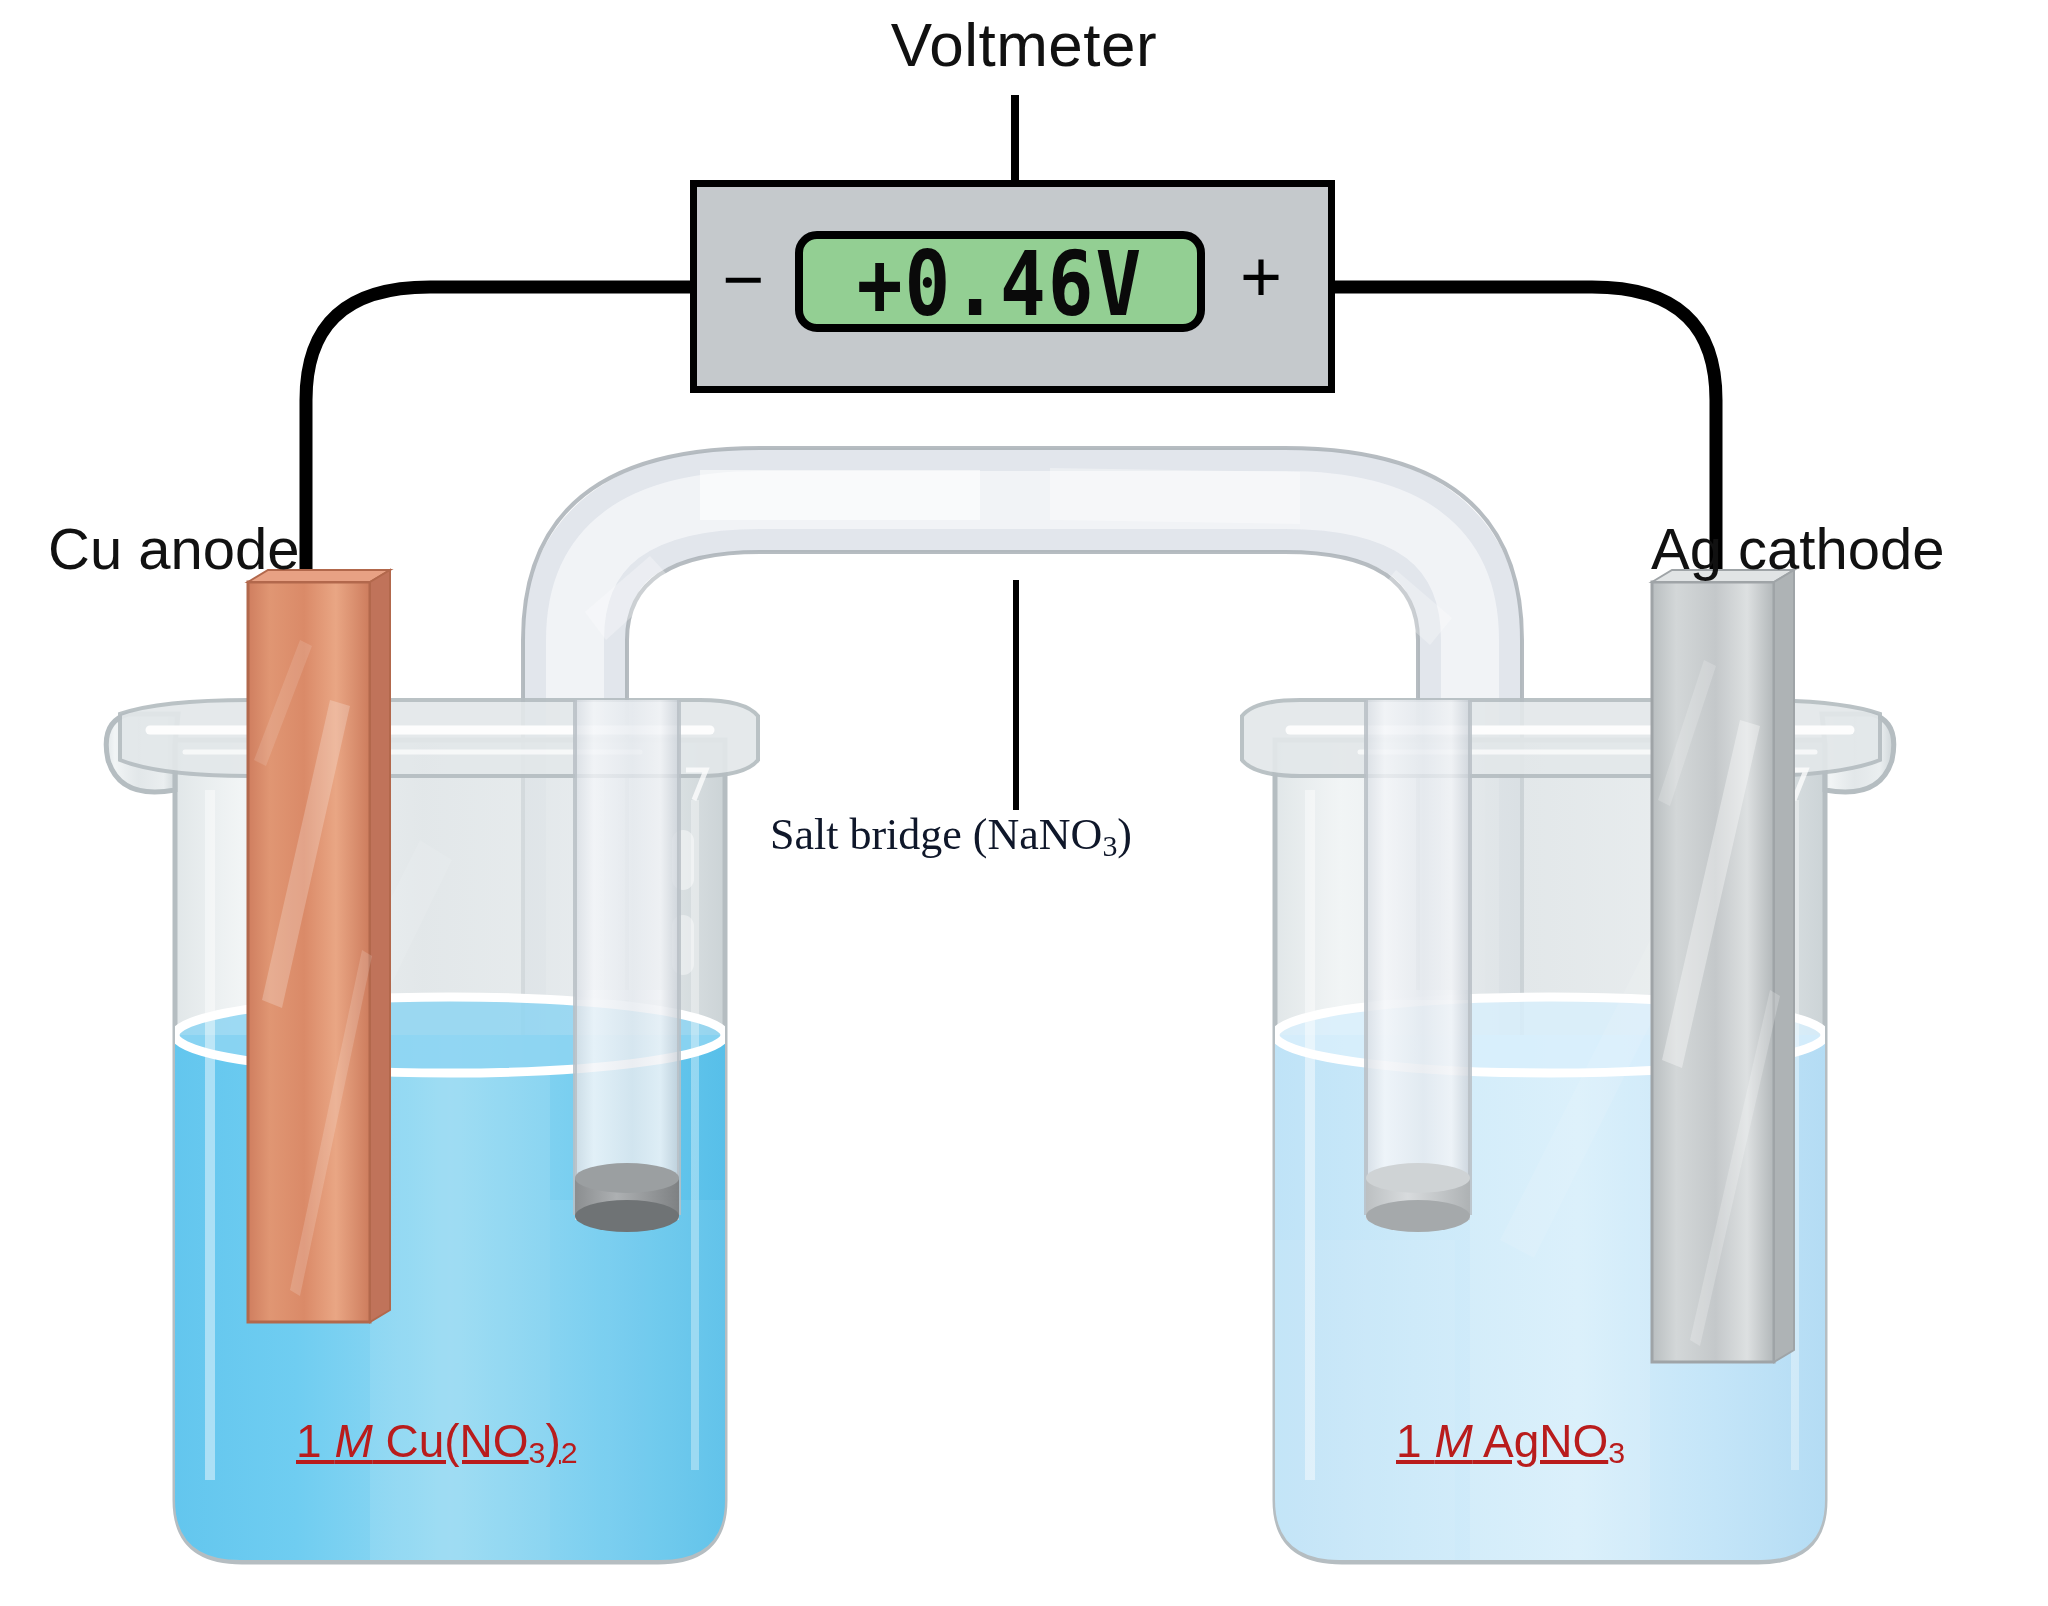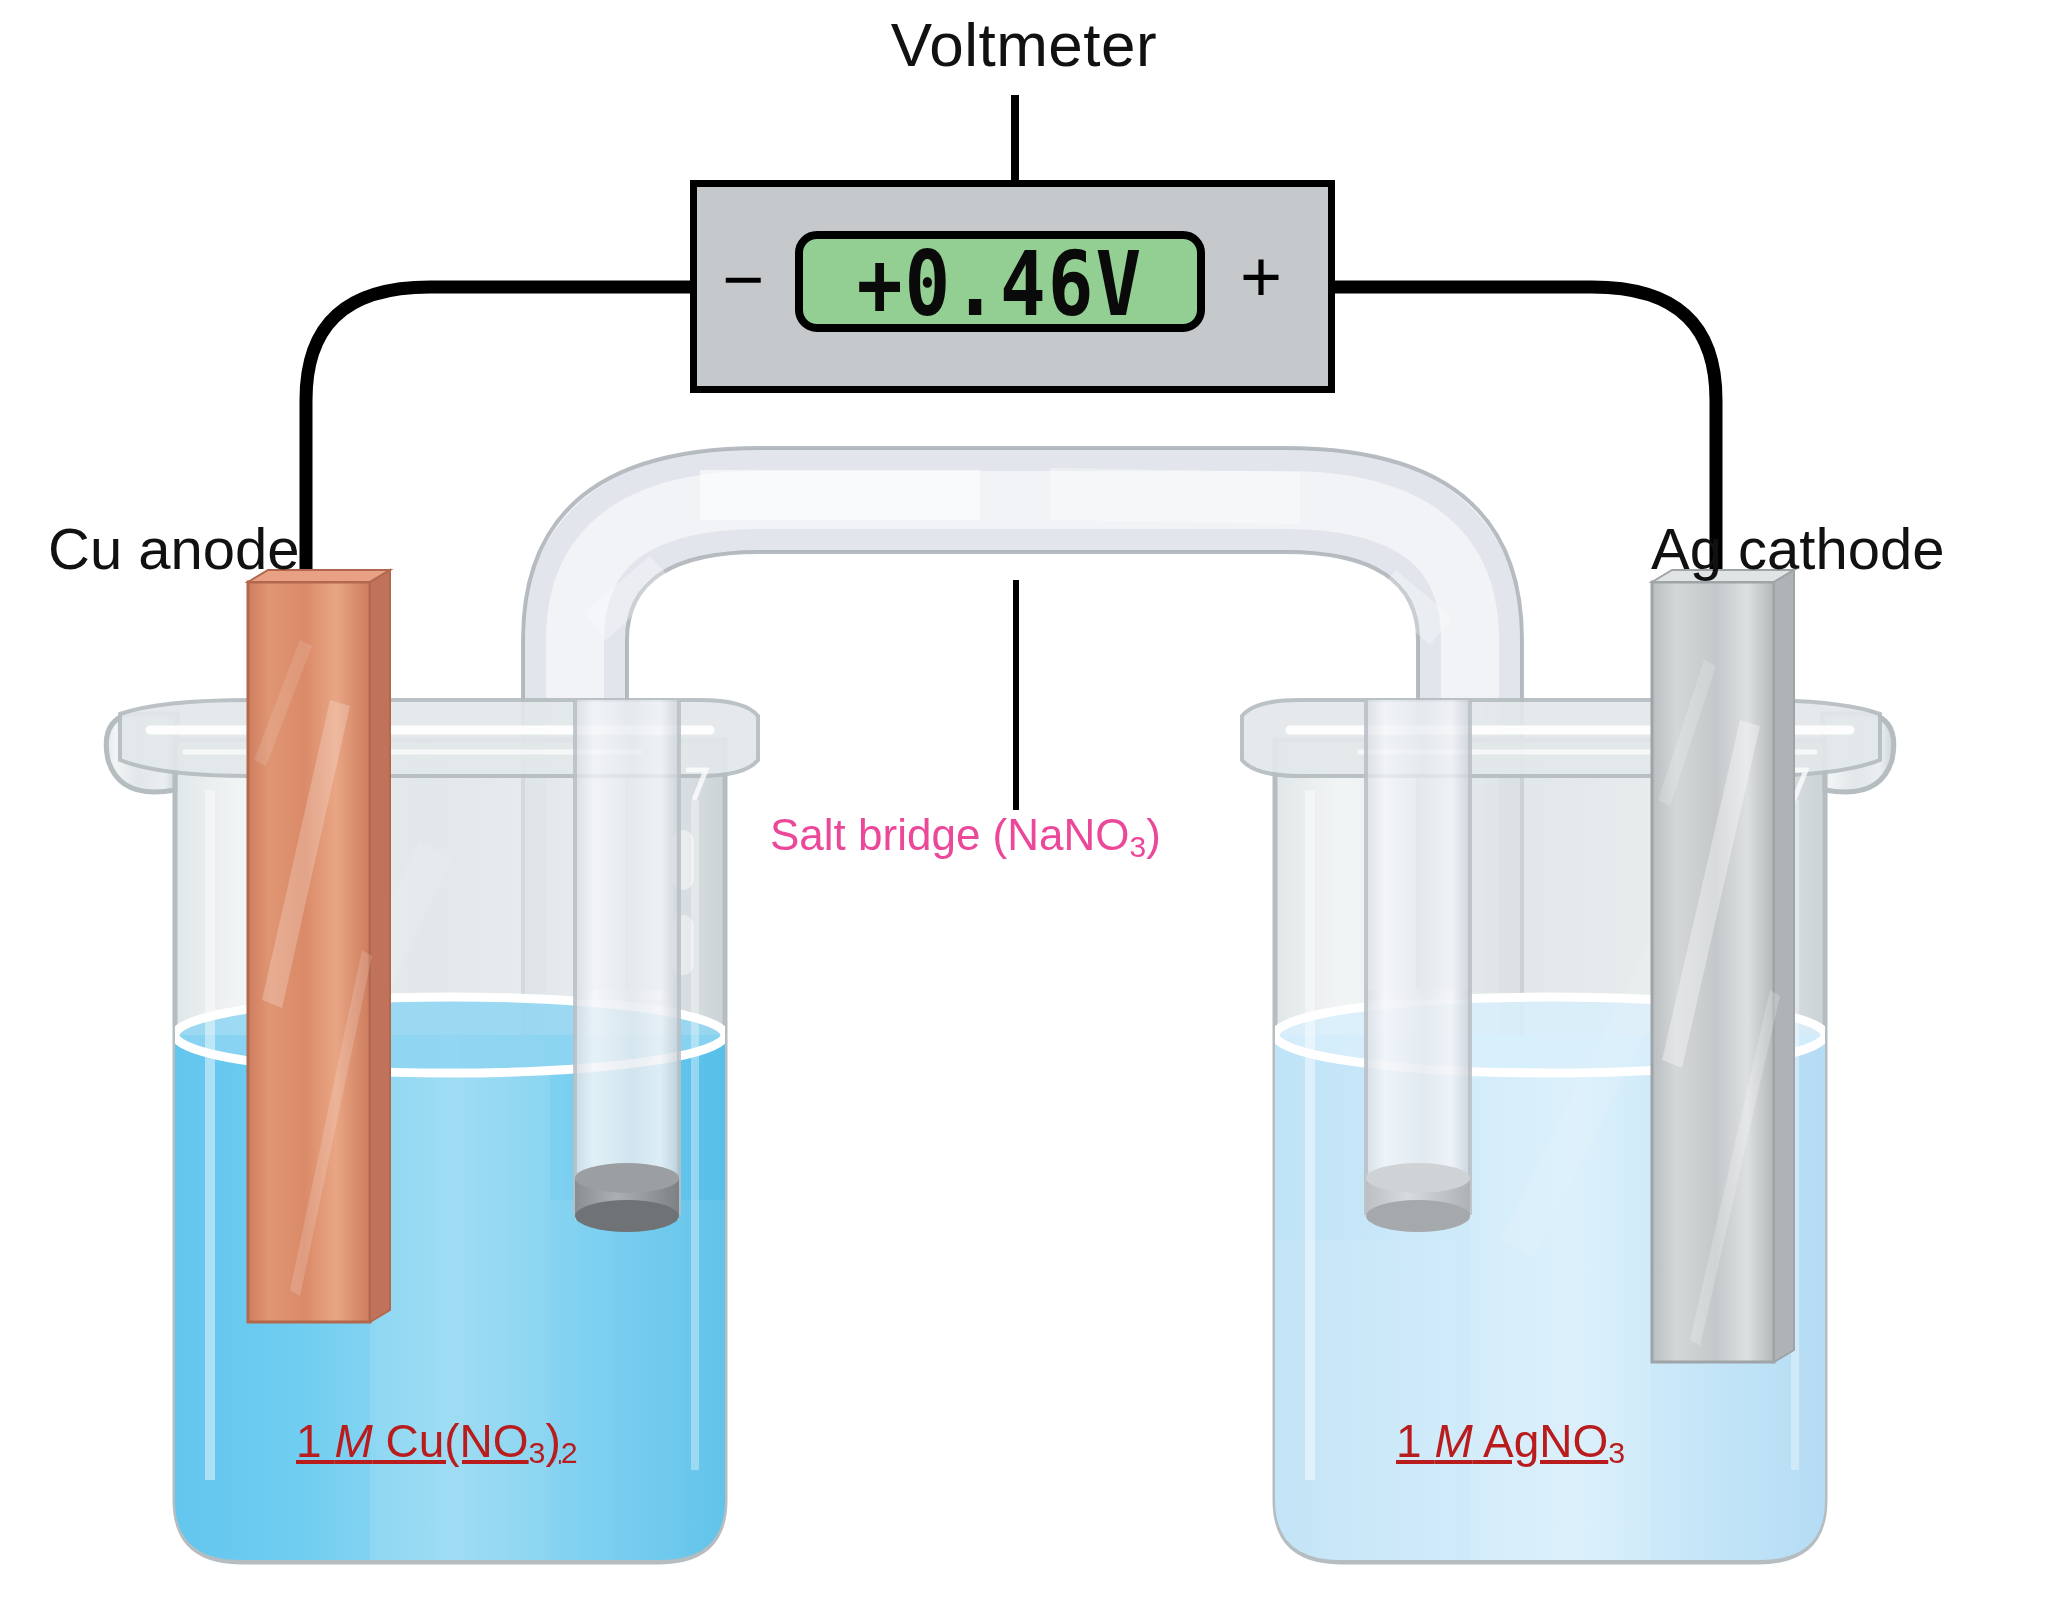--- a/index.html
+++ b/index.html
@@ -47,21 +47,22 @@
   }
 
   #label-ag-cathode {
     left: 1651px; top: 520px;
     font-size: 58px;
   }
 
   #label-salt-bridge {
     left: 770px; top: 813px;
     font-size: 44px;
-    color: #ec4899;
+    color: #0f172a;
+    font-family: Liberation Serif, serif;
   }
   #label-salt-bridge sub { font-size: 0.68em; vertical-align: -0.22em; }
 
   .soln-label {
     position: absolute;
     font-size: 46px;
     color: #b91c1c;
     white-space: nowrap;
     text-decoration: underline;
   }

